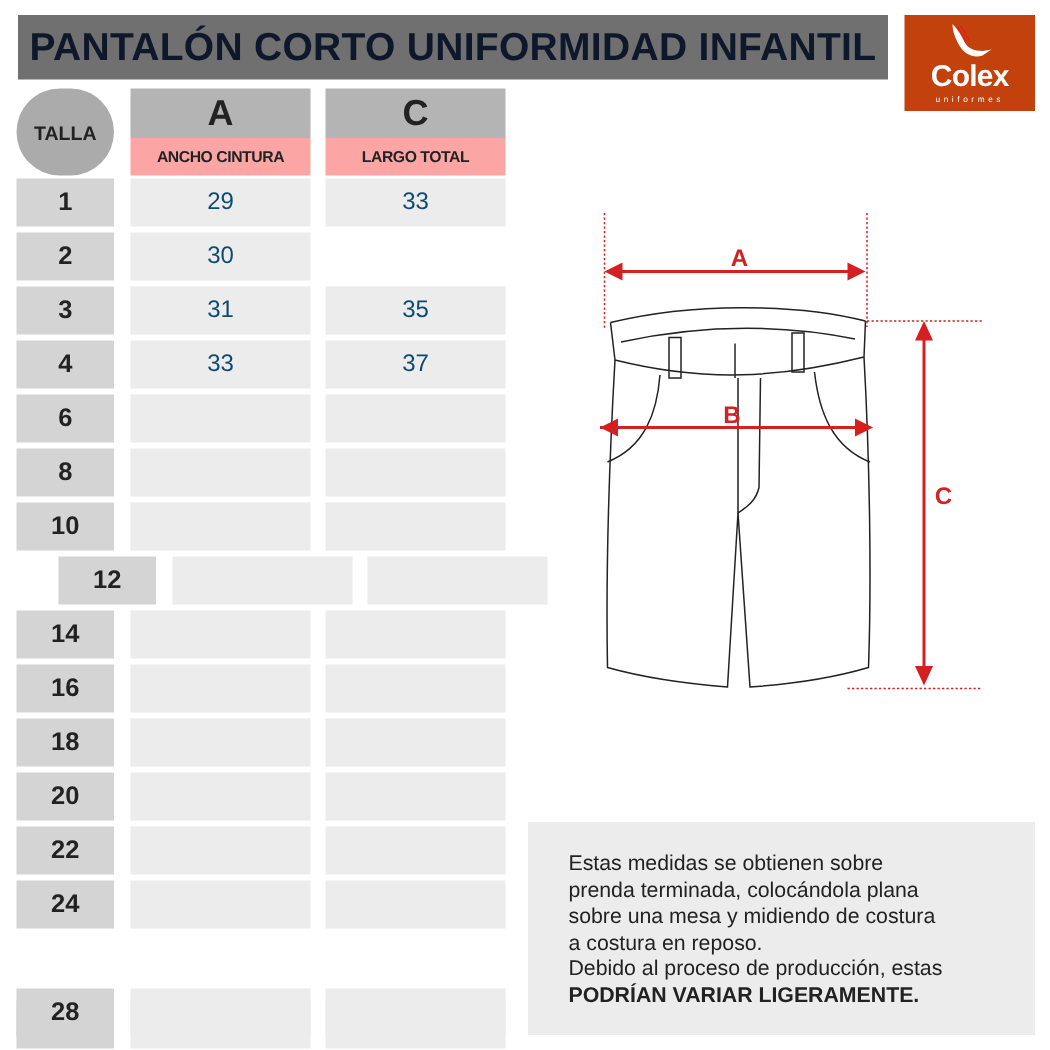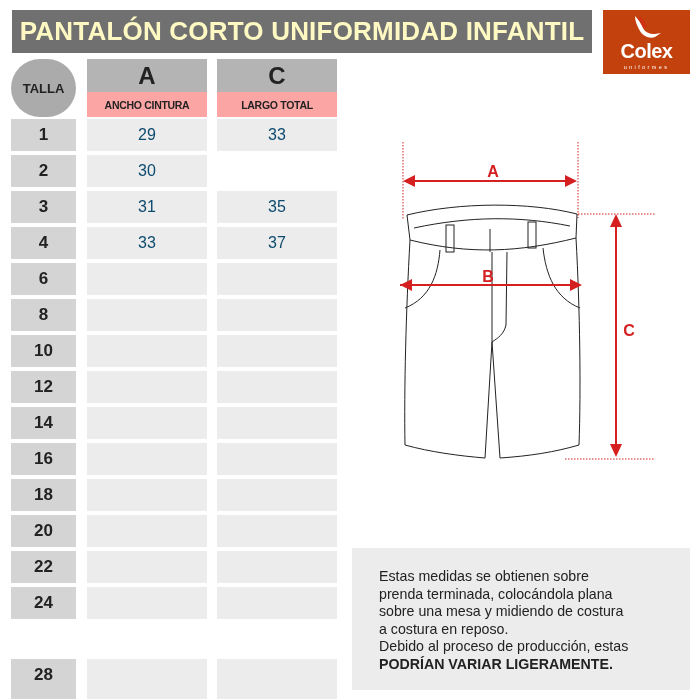--- a/index.html
+++ b/index.html
@@ -1,18 +1,18 @@
 <!DOCTYPE html>
 <html><head>
 <meta charset="utf-8">
 <style>
   html, body { margin:0; padding:0; }
   body { width:700px; height:700px; background:#ffffff; position:relative; overflow:hidden; font-family:"Liberation Sans", sans-serif; }
   .title-bar { position:absolute; left:12px; top:10px; width:580px; height:43px; background:#707070; display:flex; align-items:center; justify-content:center; }
-  .title-bar span { color:#fef9c3; font-weight:bold; font-size:26px; letter-spacing:0.2px; }
+  .title-bar span { color:#0f172a; font-weight:bold; font-size:26px; letter-spacing:0.2px; }
   .logo { position:absolute; left:603px; top:10px; width:87px; height:64px; background:#c2410c; color:#fff; text-align:center; }
   .logo svg { position:absolute; left:28px; top:4px; }
   .logo .brand { position:absolute; left:0; right:0; top:30px; font-size:20px; font-weight:bold; letter-spacing:-0.5px; }
   .logo .sub { position:absolute; left:0; right:0; top:54px; font-size:5.5px; letter-spacing:2.4px; }
   .hdr { position:absolute; top:59px; height:58px;border-radius:29px; }
   .hdr-talla { left:11px; width:65px; background:#ababab; display:flex; align-items:center; justify-content:center; font-weight:bold; font-size:13px; color:#222; }
   .hdr-col { width:120px; }
   .hdr-col .letter { height:33px; background:#b4b4b4; display:flex; align-items:center; justify-content:center; font-weight:bold; font-size:24px; color:#222; }
   .hdr-col .desc { height:25px; background:#fca5a5; display:flex; align-items:center; justify-content:center; font-weight:bold; font-size:10.5px; color:#222; letter-spacing:-0.3px; }
   .row { position:absolute; left:0; height:32px; width:340px; }
@@ -83,21 +83,21 @@
     <div class="row" style="top: 299px;">
       <div class="cell-size">8</div>
       <div class="cell-val cell-a"></div>
       <div class="cell-val cell-c"></div>
     </div>
     <div class="row" style="top: 335px;">
       <div class="cell-size">10</div>
       <div class="cell-val cell-a"></div>
       <div class="cell-val cell-c"></div>
     </div>
-    <div class="row" style="top: 371px;">
+    <div class="row" style="top: 371px; margin-left: 28px;">
       <div class="cell-size">12</div>
       <div class="cell-val cell-a"></div>
       <div class="cell-val cell-c"></div>
     </div>
     <div class="row" style="top: 407px;">
       <div class="cell-size">14</div>
       <div class="cell-val cell-a"></div>
       <div class="cell-val cell-c"></div>
     </div>
     <div class="row" style="top: 443px;">

